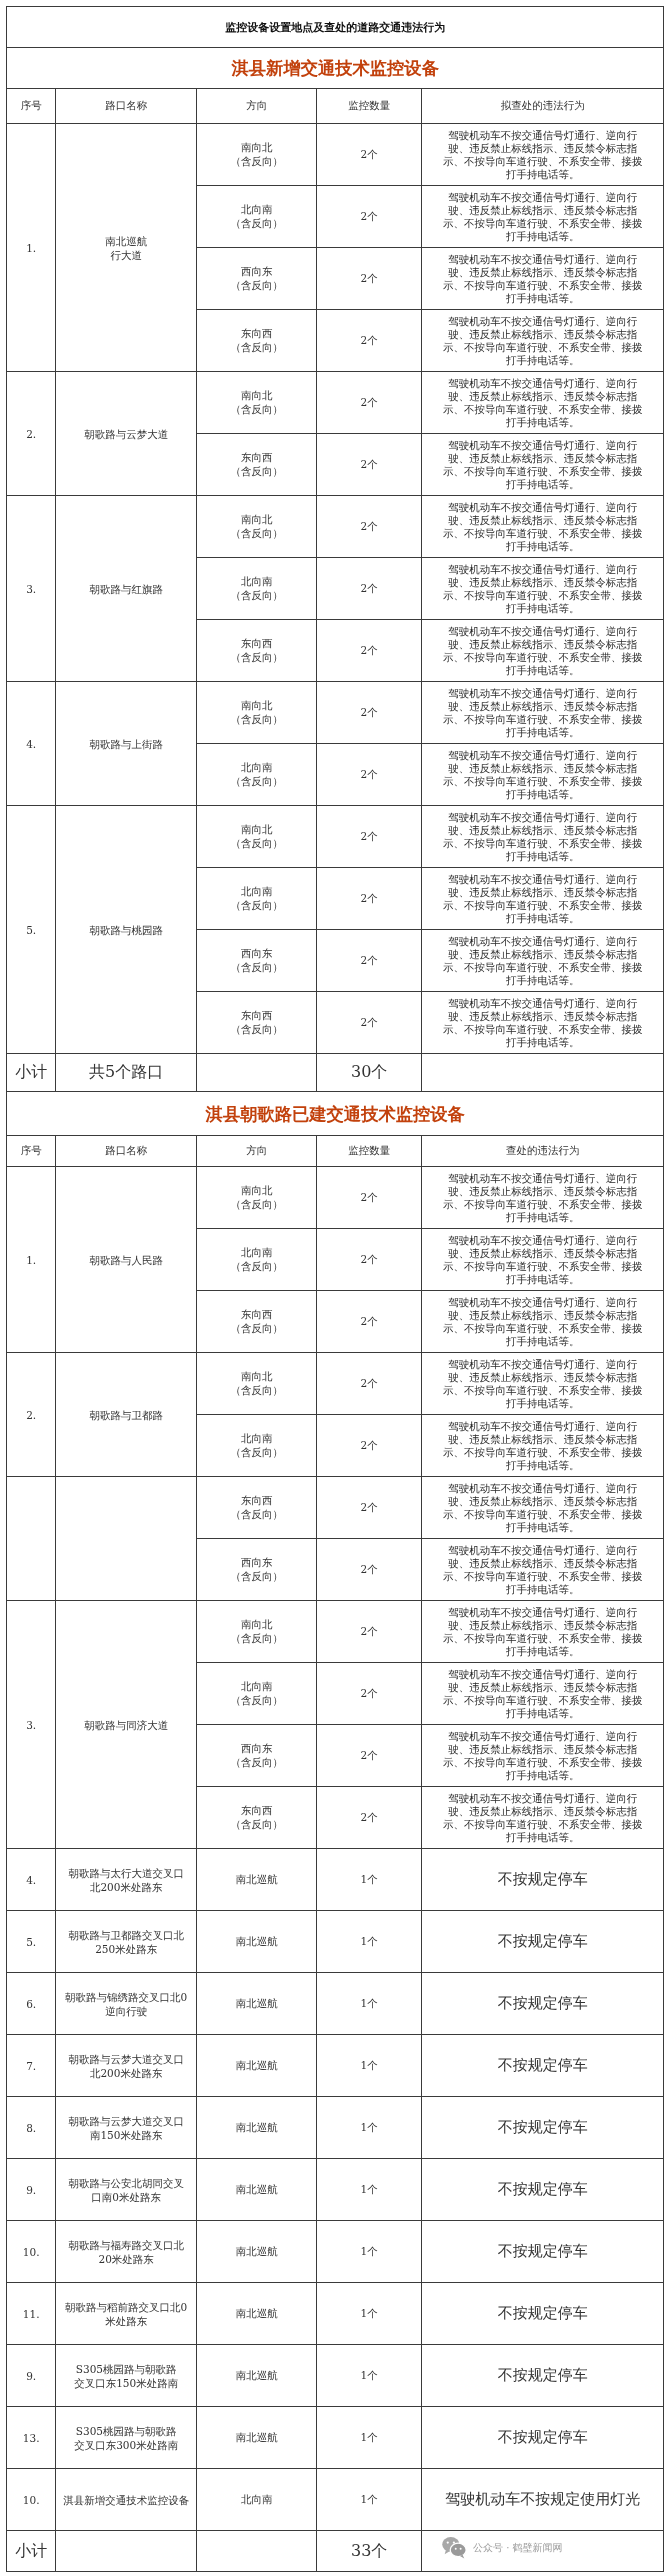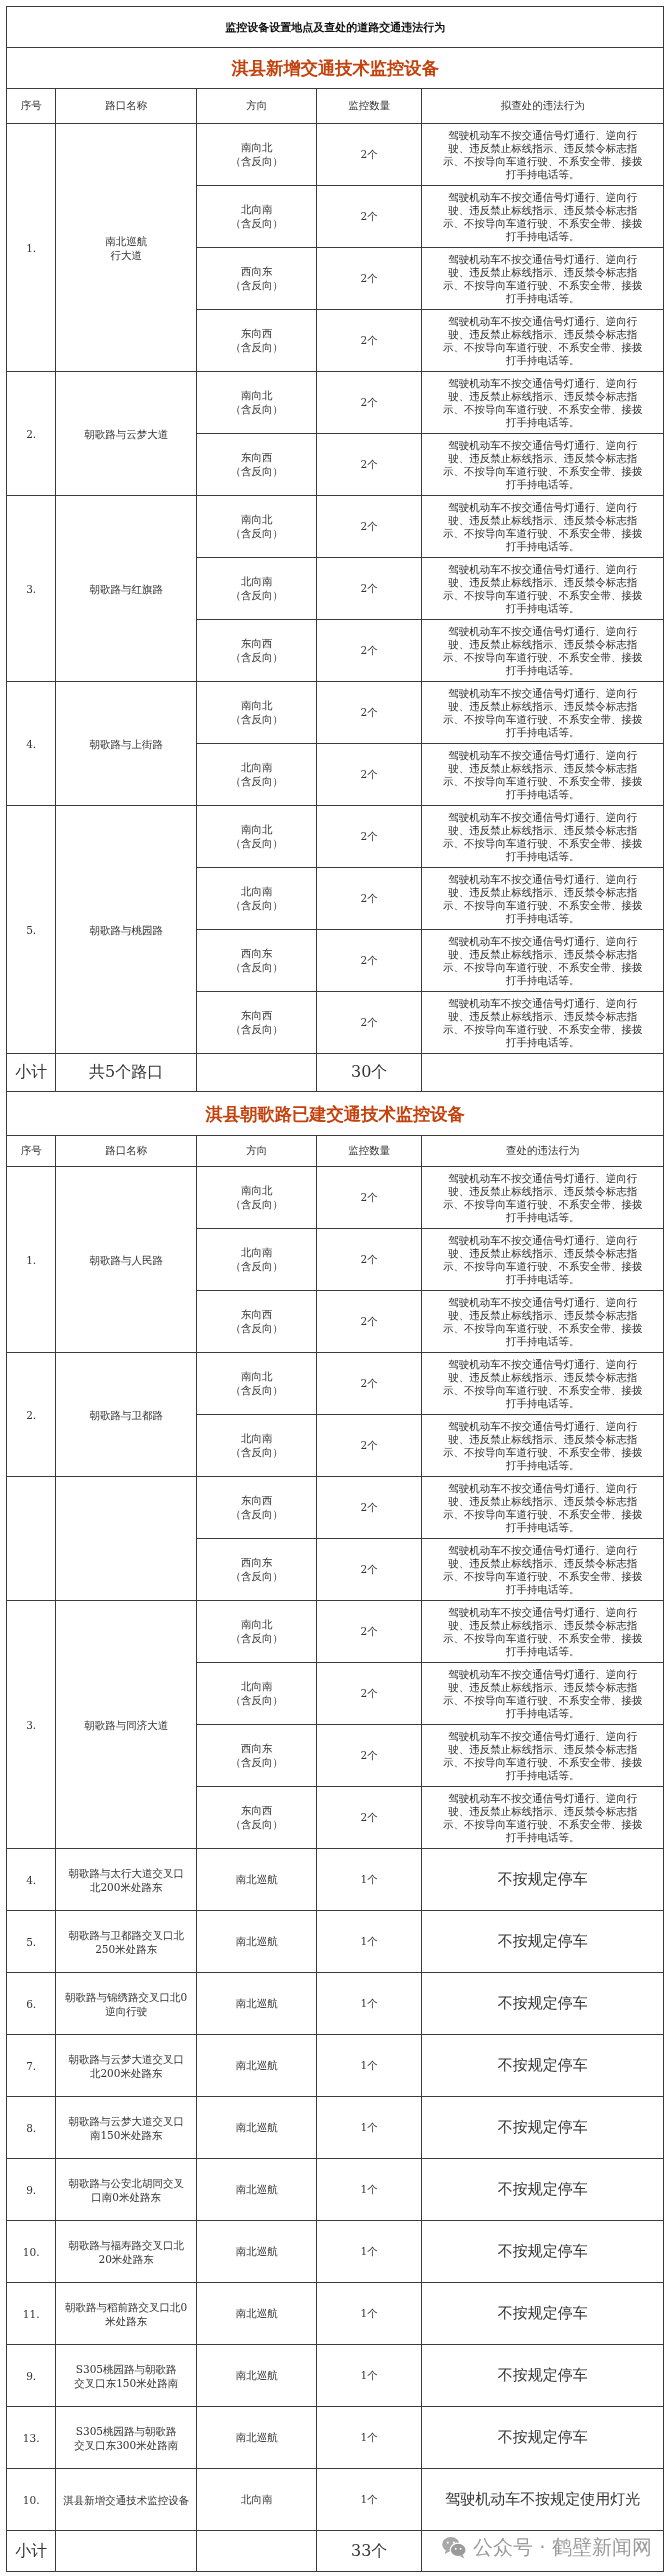--- a/index.html
+++ b/index.html
@@ -18,21 +18,21 @@
   .hdr td { font-size:10.5px; color:#333; }
   .seq { font-size:10.5px; color:#333; }
   .name { font-size:10.5px; color:#333; line-height:14px; padding:0 3.7px !important; }
   .dir { font-size:10.5px; color:#333; line-height:13.6px; }
   .qty { font-size:10.5px; color:#333; }
   .viol { font-size:10.5px; color:#2a2a2a; line-height:13px; padding:0 16px !important; }
   .viol-short { font-size:15px; color:#333; }
   .sub td { font-size:16px; color:#333; }
   .watermark { position:absolute; left:441px; top:2534px; height:27px;
                display:flex; align-items:center; gap:5px; color:#9c9c9c;
-               font-family:"DejaVu Sans","Liberation Sans",sans-serif; font-size:20px; }
+               font-family:"DejaVu Sans","Liberation Sans",sans-serif; font-size:10px; }
   .wm-icon { width:27px; height:25px; position:relative; }
   .pre { white-space:pre-line; }
 </style>
 </head>
 <body>
 
 <table class="doc">
   <colgroup>
       <col class="c1">
       <col class="c2">

